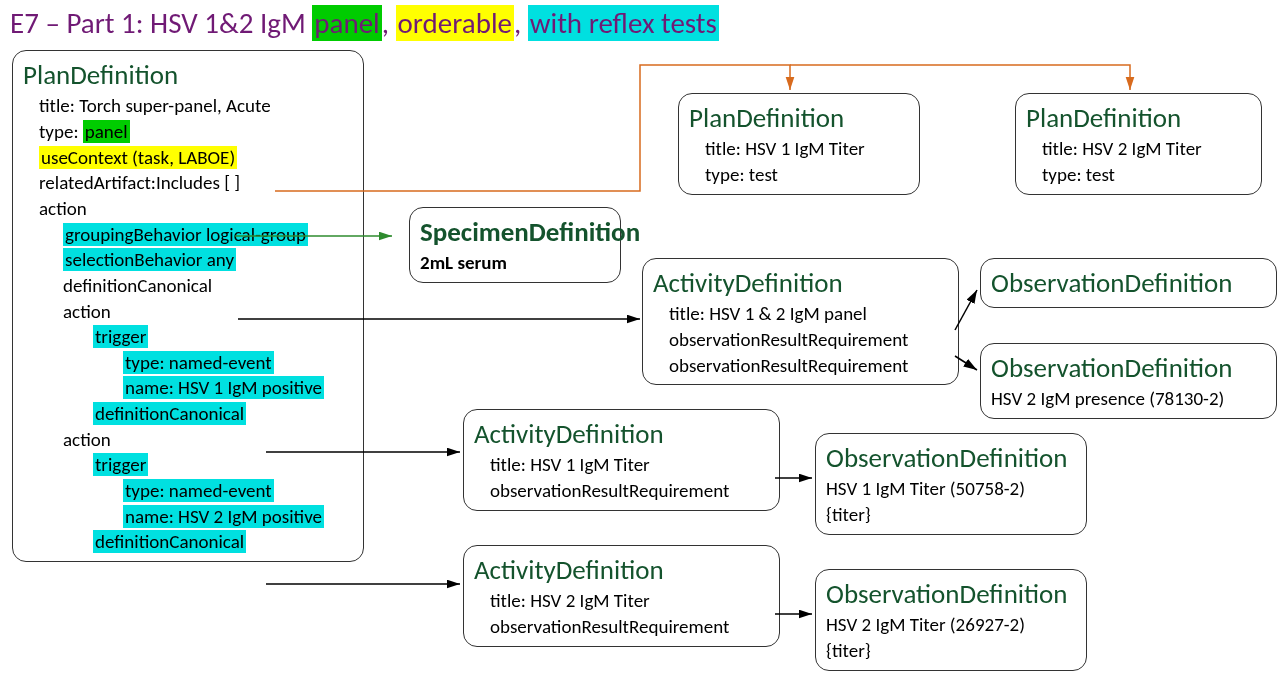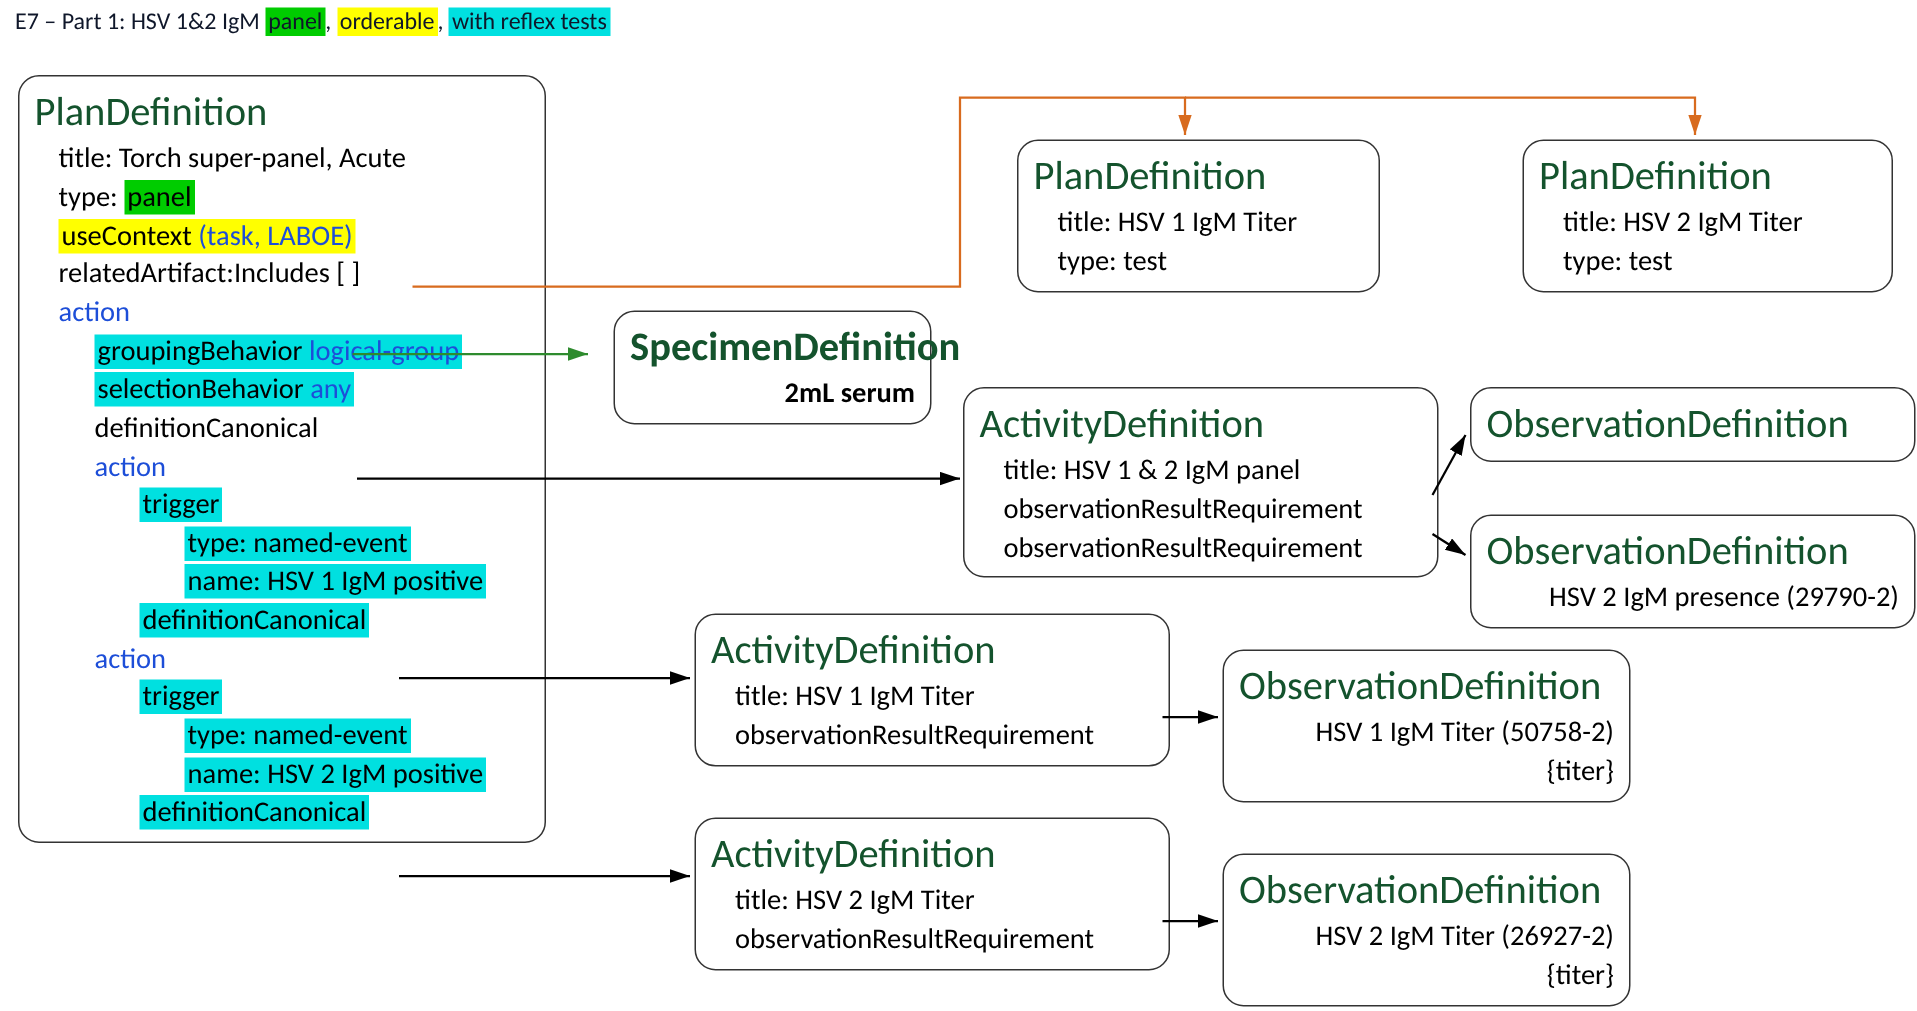--- a/index.html
+++ b/index.html
@@ -9,39 +9,39 @@
     font-size: 19px;
     background: white;
     position: relative;
     width: 1278px;
     height: 674px;
   }
   .title-bar {
     position: absolute;
     top: 5px;
     left: 10px;
-    font-size: 16px;
-    color: #0f172a;
+    font-size: 29px;
+    color: #701a75;
   }
   .hl-green { background: #00cc00; padding: 0 2px; }
   .hl-yellow { background: #ffff00; padding: 0 2px; }
   .hl-cyan { background: #00e0e0; padding: 0 2px; }
   .box {
     position: absolute;
     border: 1.5px solid #333;
     border-radius: 14px;
     padding: 6px 10px;
     background: white;
     line-height: 1.35;
   }
   .kw-head { color: #14532d; font-size: 27px; }
   .kw { color: #000000; }
-  .kw-brown { color: #1d4ed8; }
+  .kw-brown { color: #000000; }
   .kw-green { color: #2e8b2e; }
-  .val { color: #000; text-align: right; }
+  .val { color: #000; }
   .indent1 { padding-left: 16px; }
   .indent2 { padding-left: 40px; }
   .indent3 { padding-left: 70px; }
   .indent4 { padding-left: 100px; }
   svg.overlay {
     position: absolute;
     top: 0; left: 0;
     width: 1278px; height: 674px;
     pointer-events: none;
   }
@@ -111,21 +111,21 @@
   <div class="indent1"><span class="kw">title:</span><span class="val"> HSV 2 IgM Titer</span></div>
   <div class="indent1 kw">observationResultRequirement</div>
 </div>
 
 <div class="box" style="left:980px; top:258px; width:275px;">
   <div class="kw-head">ObservationDefinition</div>
 </div>
 
 <div class="box" style="left:980px; top:343px; width:275px;">
   <div class="kw-head">ObservationDefinition</div>
-  <div class="val">HSV 2 IgM presence (29790-2)</div>
+  <div class="val">HSV 2 IgM presence (78130-2)</div>
 </div>
 
 <div class="box" style="left:815px; top:433px; width:250px;">
   <div class="kw-head">ObservationDefinition</div>
   <div class="val">HSV 1 IgM Titer (50758-2)</div>
   <div class="val">{titer}</div>
 </div>
 
 <div class="box" style="left:815px; top:569px; width:250px;">
   <div class="kw-head">ObservationDefinition</div>

